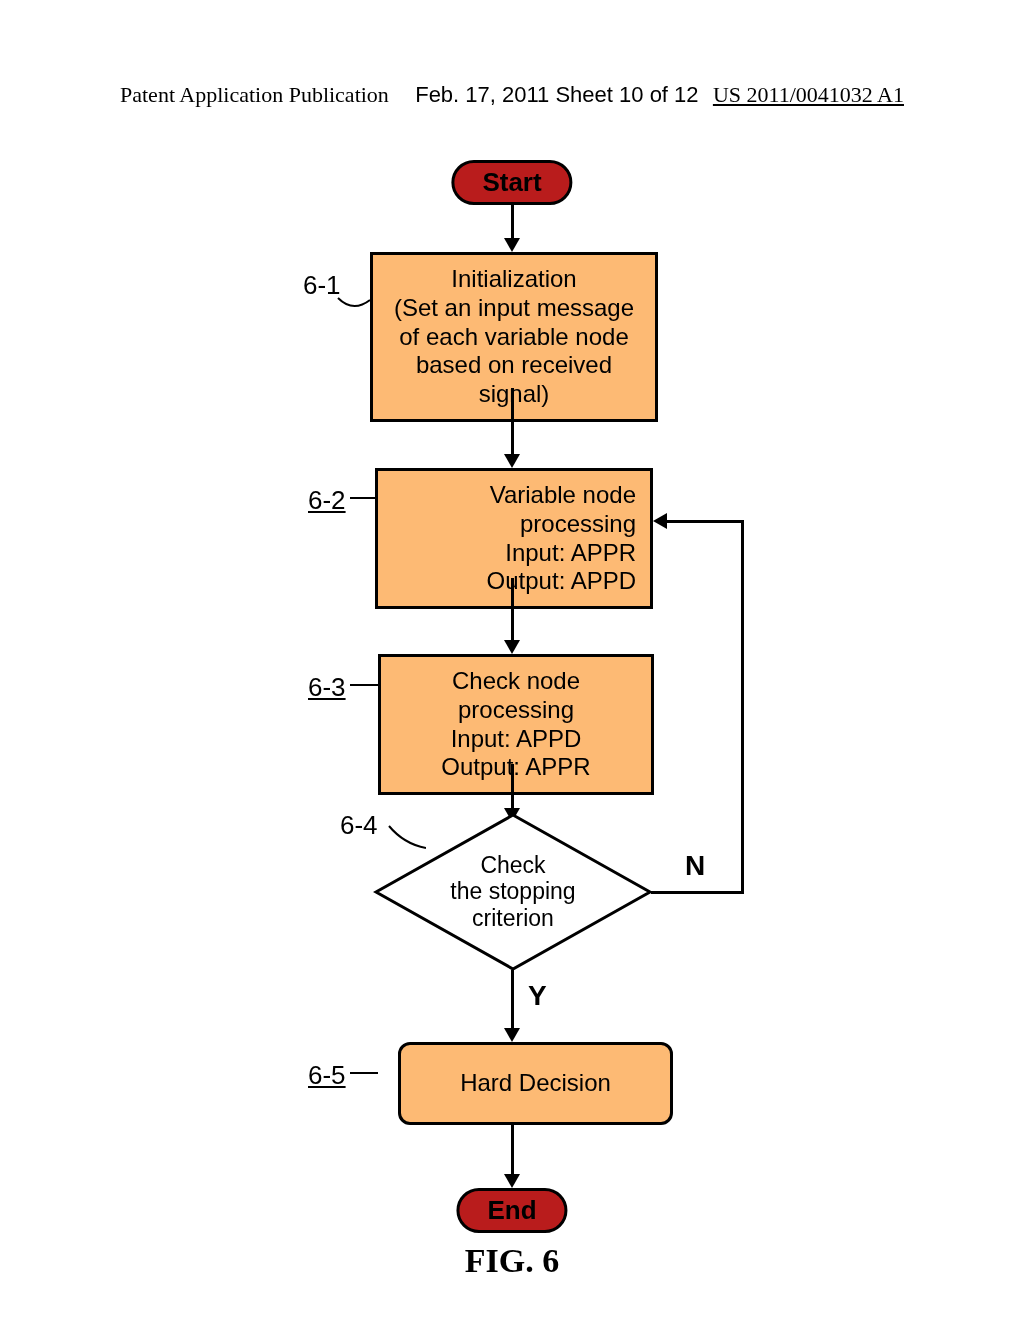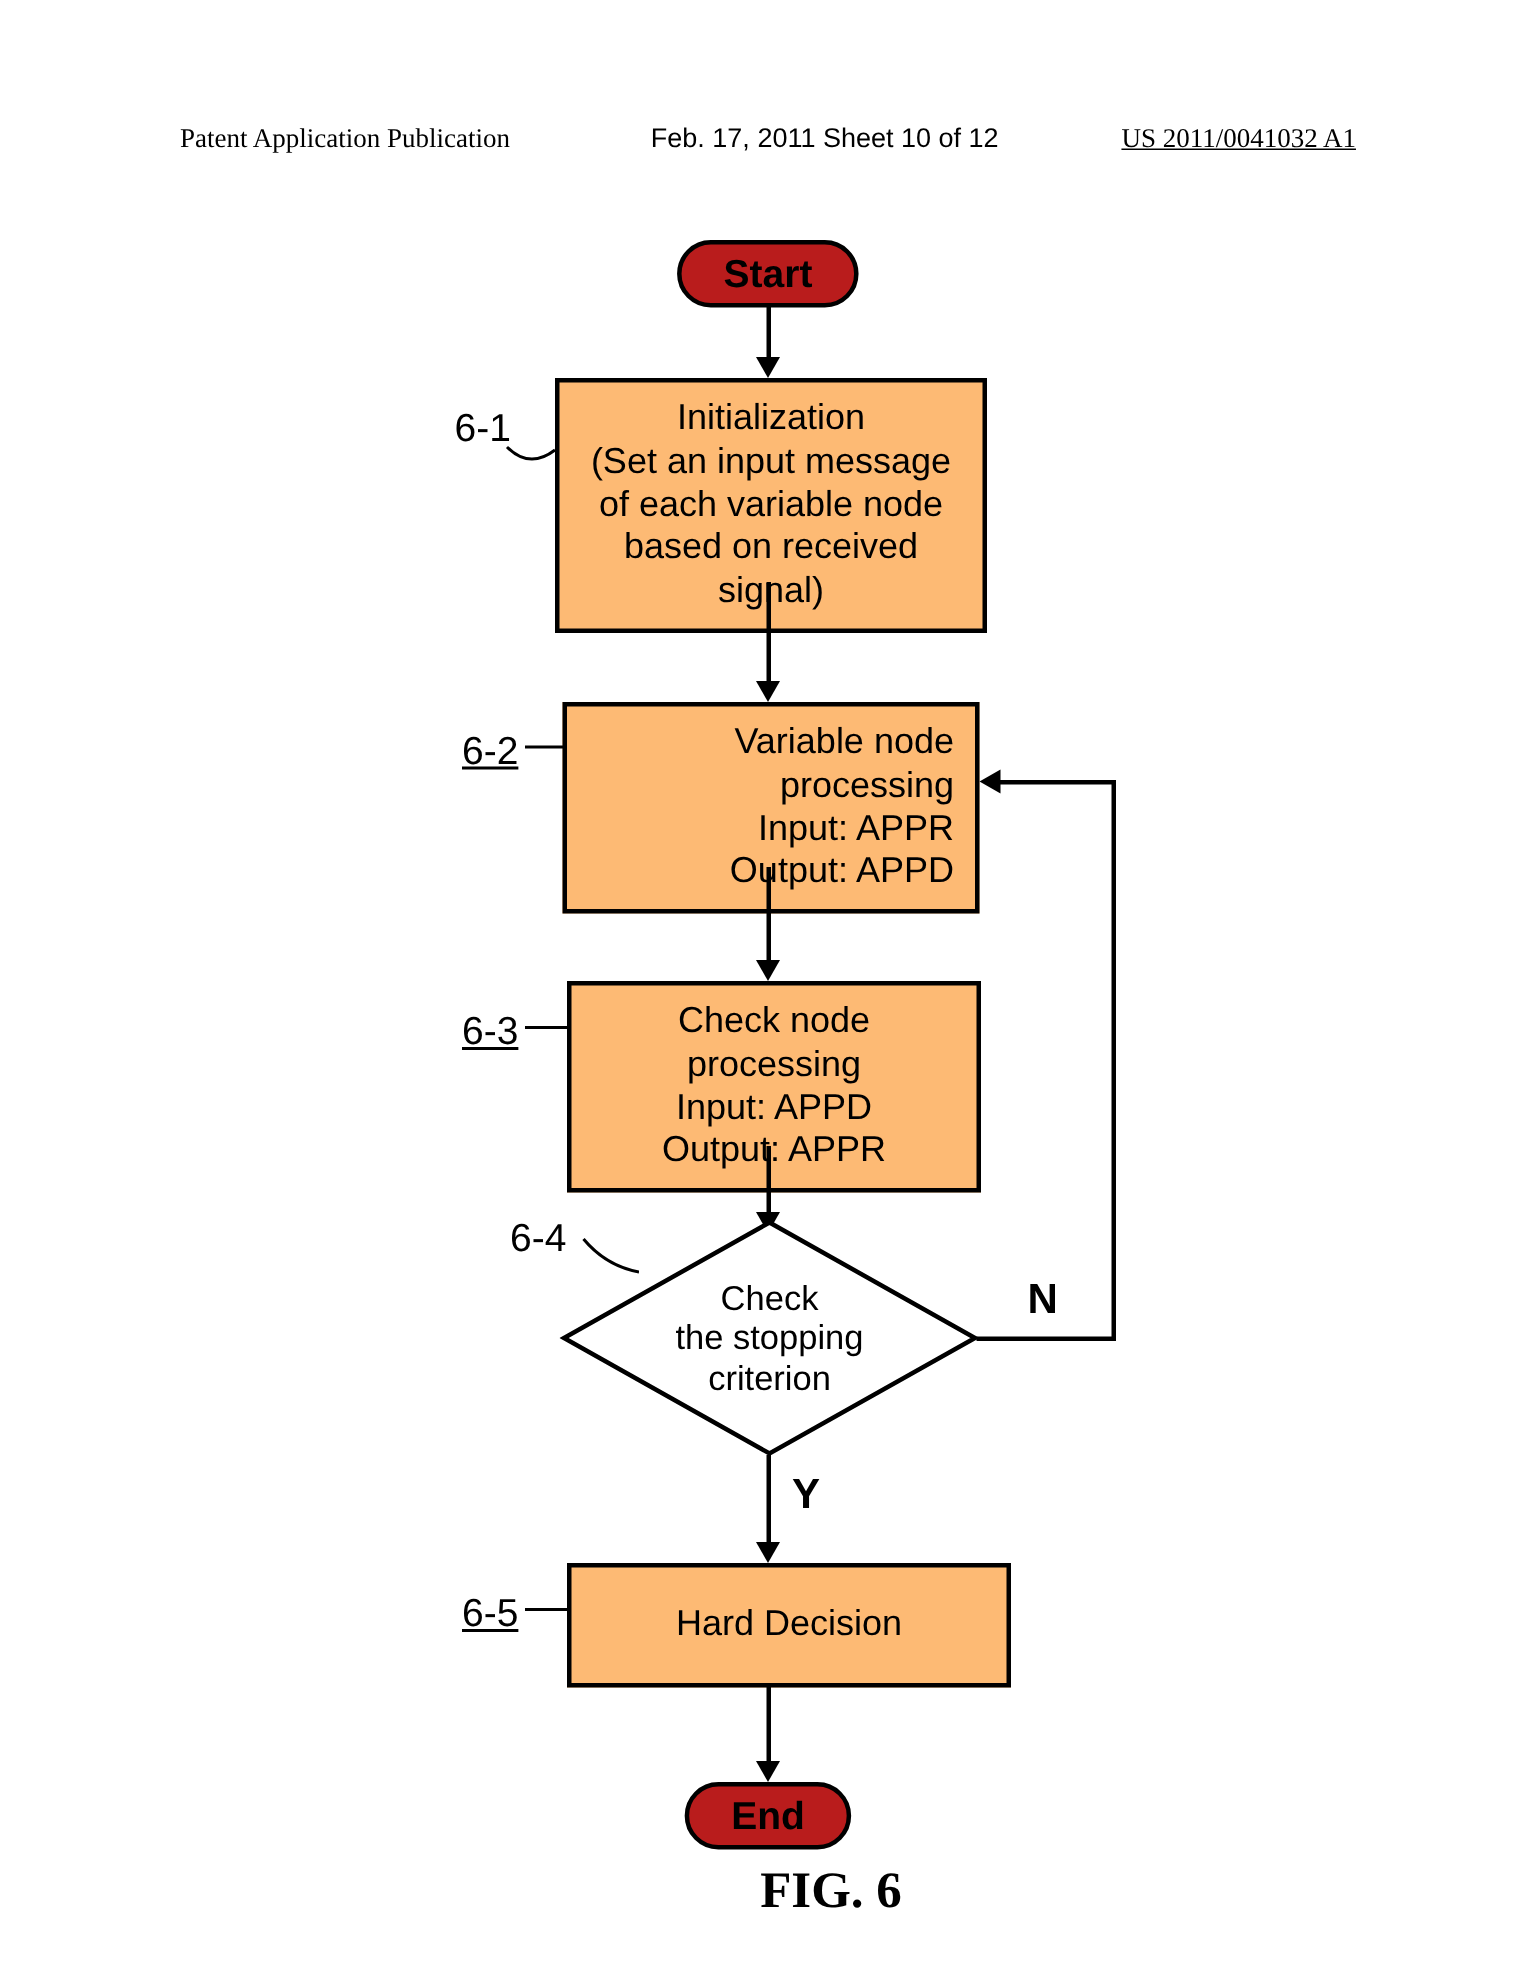--- a/index.html
+++ b/index.html
@@ -15,21 +15,21 @@
       position: relative;
     }
     .header {
       position: absolute;
       top: 82px;
       left: 0;
       width: 100%;
       display: flex;
       justify-content: space-between;
       padding: 0 120px;
-      font-size: 18px;
+      font-size: 22px;
       font-weight: 500;
     }
     .header-left {
       font-family: 'Times New Roman', serif;
     }
     .header-center {
       font-family: Liberation Sans, sans-serif;
       margin-left: 12px;
     }
     .header-right {
@@ -100,21 +100,20 @@
       font-size: 28px;
       font-weight: bold;
     }
     .fig-label {
       position: absolute;
       left: 50%;
       transform: translateX(-50%);
       font-family: 'Times New Roman', serif;
       font-size: 34px;
       font-weight: bold;
-      margin-left: 42px;
     }
     .arrow-line {
       position: absolute;
       background: black;
     }
     .arrowhead {
       position: absolute;
       width: 0;
       height: 0;
     }
@@ -216,21 +215,21 @@
   <div class="no-label" style="top:700px;left:685px;">N</div>
   <div class="arrow-line" style="left:651px;top:741px;width:93px;height:3px;"></div>
   <div class="arrow-line" style="left:741px;top:372px;width:3px;height:372px;"></div>
   <div class="arrow-line" style="left:665px;top:370px;width:79px;height:3px;"></div>
   <div class="arrowhead arrowhead-left" style="left:653px;top:363px;"></div>
 
   <div class="yes-label" style="top:830px;left:528px;">Y</div>
   <div class="arrow-line" style="left:511px;top:820px;width:3px;height:60px;"></div>
   <div class="arrowhead arrowhead-down" style="left:504px;top:878px;"></div>
 
-  <div class="process" style="top:892px;left:378px;width:296px;padding:24px 14px;">
+  <div class="process" style="top:892px;left:398px;width:275px;padding:24px 14px;border-radius:12px;">
     <span>Hard Decision</span>
   </div>
   <div class="label" style="top:910px;left:308px;">
     <span class="label-underline">6-5</span>
   </div>
   <svg style="position:absolute;top:915px;left:348px;width:32px;height:20px;">
     <path d="M 2 8 L 30 8" stroke="black" stroke-width="2" fill="none"></path>
   </svg>
 
   <div class="arrow-line" style="left:511px;top:972px;width:3px;height:54px;"></div>

